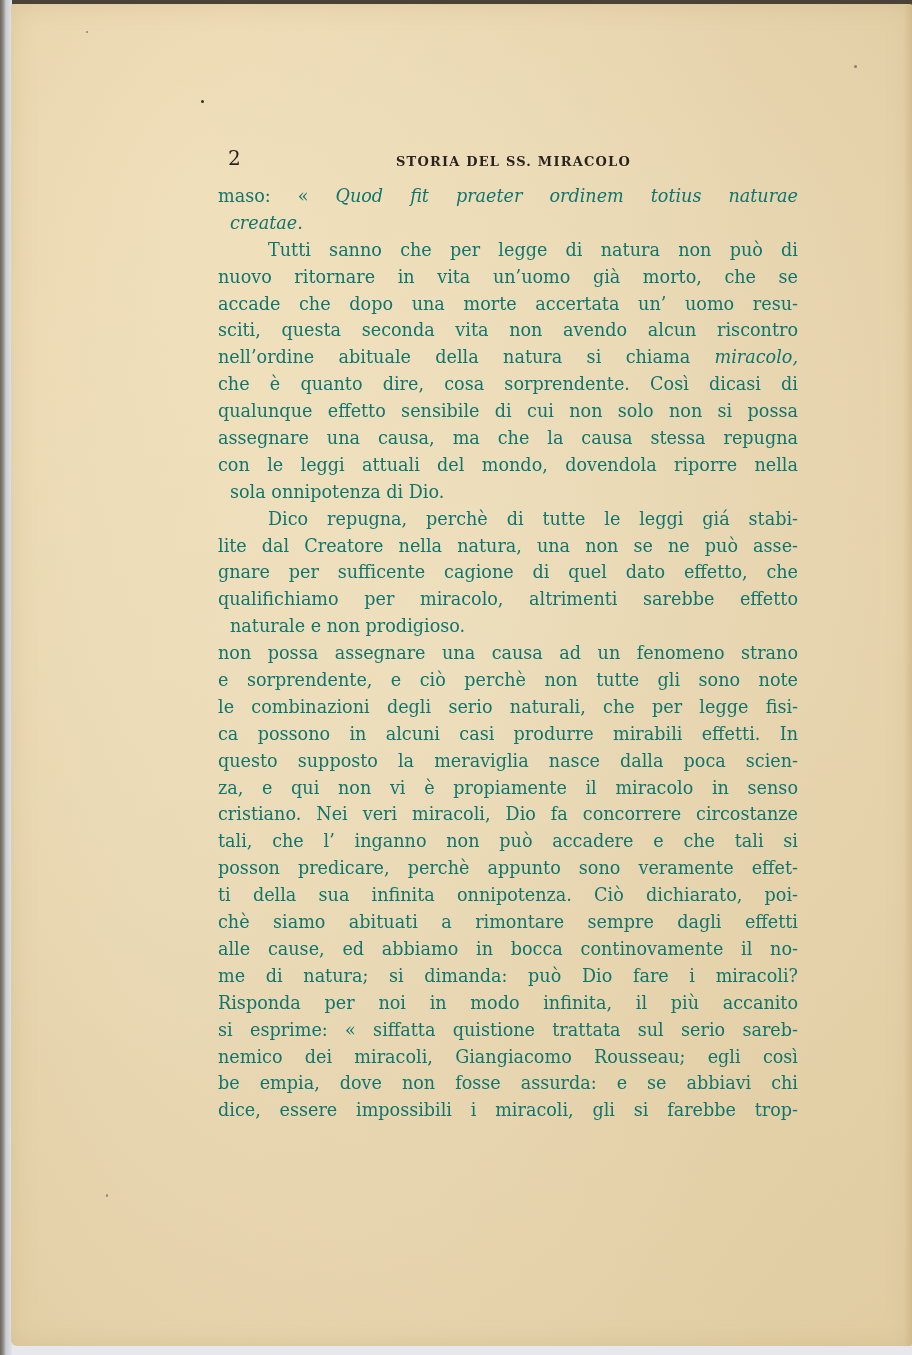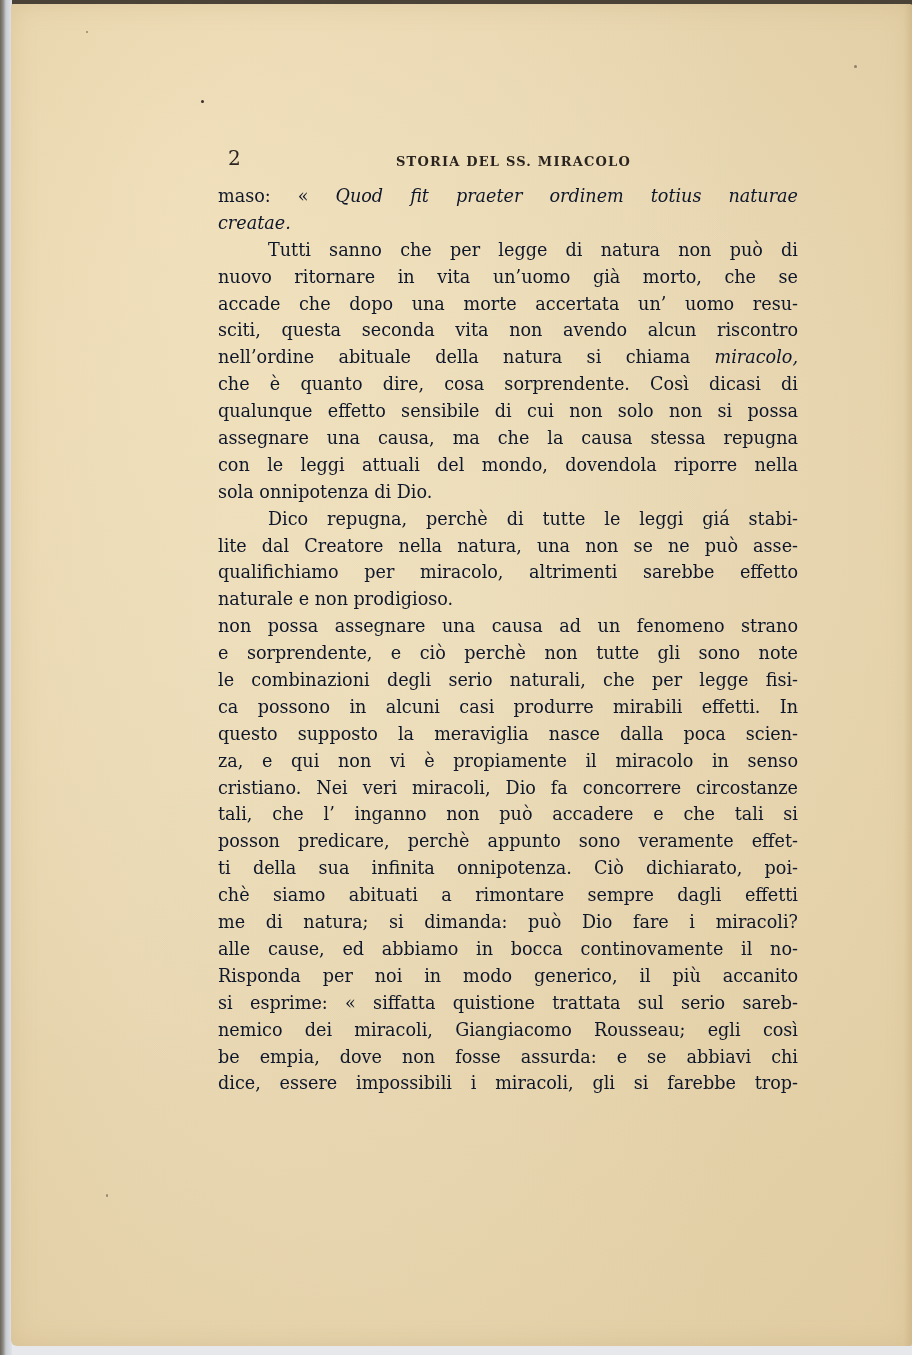--- a/index.html
+++ b/index.html
@@ -73,31 +73,32 @@
       font-weight: bold;
     }
     .body-text {
       position: absolute;
       left: 218px;
       top: 183px;
       width: 580px;
       font-family: "DejaVu Serif", serif;
       font-size: 17.6px;
       line-height: 26.9px;
-      color: #0f172a;
+      color: #0f766e;
     }
     .line {
       display: block;
       white-space: nowrap;
       text-align: justify;
       text-align-last: justify;
       height: 26.9px;
     }
     .line.last {
       text-align-last: left;
+      margin-left: 12px;
     }
     .indent {
       padding-left: 50px;
     }
     .it {
       font-style: italic;
     }
     .speck {
       position: absolute;
       background: #3a3028;
@@ -135,37 +136,38 @@
         <span class="line"><span>nell’ordine abituale della natura si chiama </span><span class="it">miracolo,</span></span>
         <span class="line"><span>che è quanto dire, cosa sorprendente. Così dicasi di</span></span>
         <span class="line"><span>qualunque effetto sensibile di cui non solo non si possa</span></span>
         <span class="line"><span>assegnare una causa, ma che la causa stessa repugna</span></span>
         <span class="line"><span>con le leggi attuali del mondo, dovendola riporre nella</span></span>
         <span class="line last"><span>sola onnipotenza di Dio.</span></span>
       </div>
       <div>
         <span class="line indent"><span>Dico repugna, perchè di tutte le leggi giá stabi-</span></span>
         <span class="line"><span>lite dal Creatore nella natura, una non se ne può asse-</span></span>
+        <span class="line"><span>gnare per sufficente cagione di quel dato effetto, che</span></span>
         <span class="line"><span>qualifichiamo per miracolo, altrimenti sarebbe effetto</span></span>
         <span class="line last"><span>naturale e non prodigioso.</span></span>
       </div>
       <div>
         <span class="line"><span>non possa assegnare una causa ad un fenomeno strano</span></span>
         <span class="line"><span>e sorprendente, e ciò perchè non tutte gli sono note</span></span>
         <span class="line"><span>le combinazioni degli serio naturali, che per legge fisi-</span></span>
         <span class="line"><span>ca possono in alcuni casi produrre mirabili effetti. In</span></span>
         <span class="line"><span>questo supposto la meraviglia nasce dalla poca scien-</span></span>
         <span class="line"><span>za, e qui non vi è propiamente il miracolo in senso</span></span>
         <span class="line"><span>cristiano. Nei veri miracoli, Dio fa concorrere circostanze</span></span>
         <span class="line"><span>tali, che l’ inganno non può accadere e che tali si</span></span>
         <span class="line"><span>posson predicare, perchè appunto sono veramente effet-</span></span>
         <span class="line"><span>ti della sua infinita onnipotenza. Ciò dichiarato, poi-</span></span>
         <span class="line"><span>chè siamo abituati a rimontare sempre dagli effetti</span></span>
+        <span class="line"><span>alle cause, ed abbiamo in bocca continovamente il no-</span></span>
         <span class="line"><span>me di natura; si dimanda: può Dio fare i miracoli?</span></span>
-        <span class="line"><span>alle cause, ed abbiamo in bocca continovamente il no-</span></span>
-        <span class="line"><span>Risponda per noi in modo generico, il più accanito</span></span>
+        <span class="line"><span>Risponda per noi in modo infinita, il più accanito</span></span>
         <span class="line"><span>si esprime: « siffatta quistione trattata sul serio sareb-</span></span>
         <span class="line"><span>nemico dei miracoli, Giangiacomo Rousseau; egli così</span></span>
         <span class="line"><span>be empia, dove non fosse assurda: e se abbiavi chi</span></span>
         <span class="line"><span>dice, essere impossibili i miracoli, gli si farebbe trop-</span></span>
       </div>
     </div>
 </div>
 
 </body></html>

